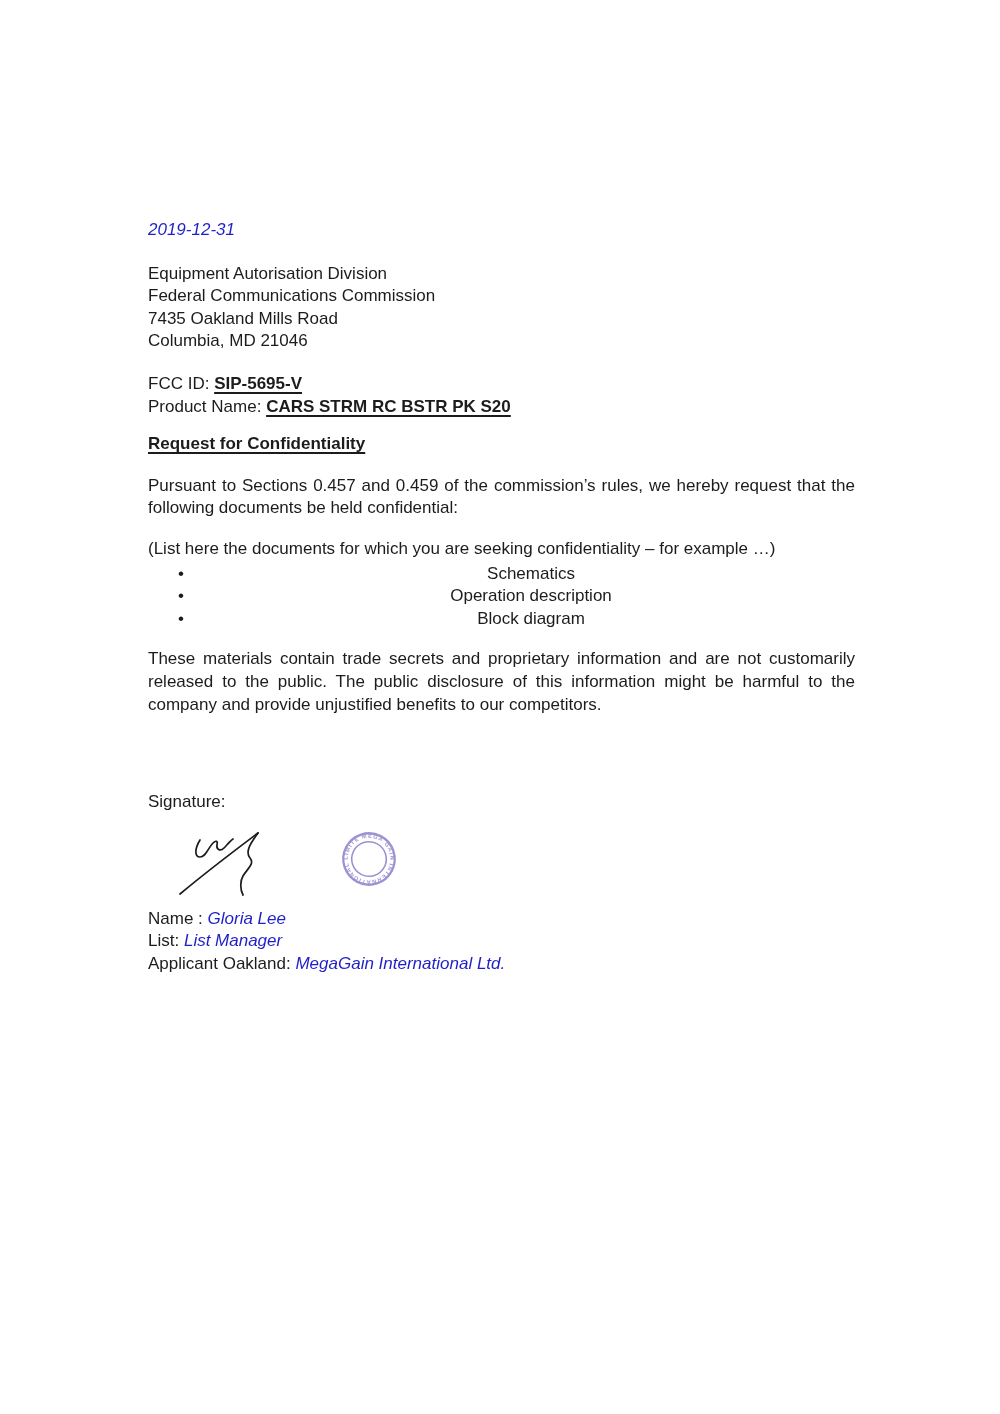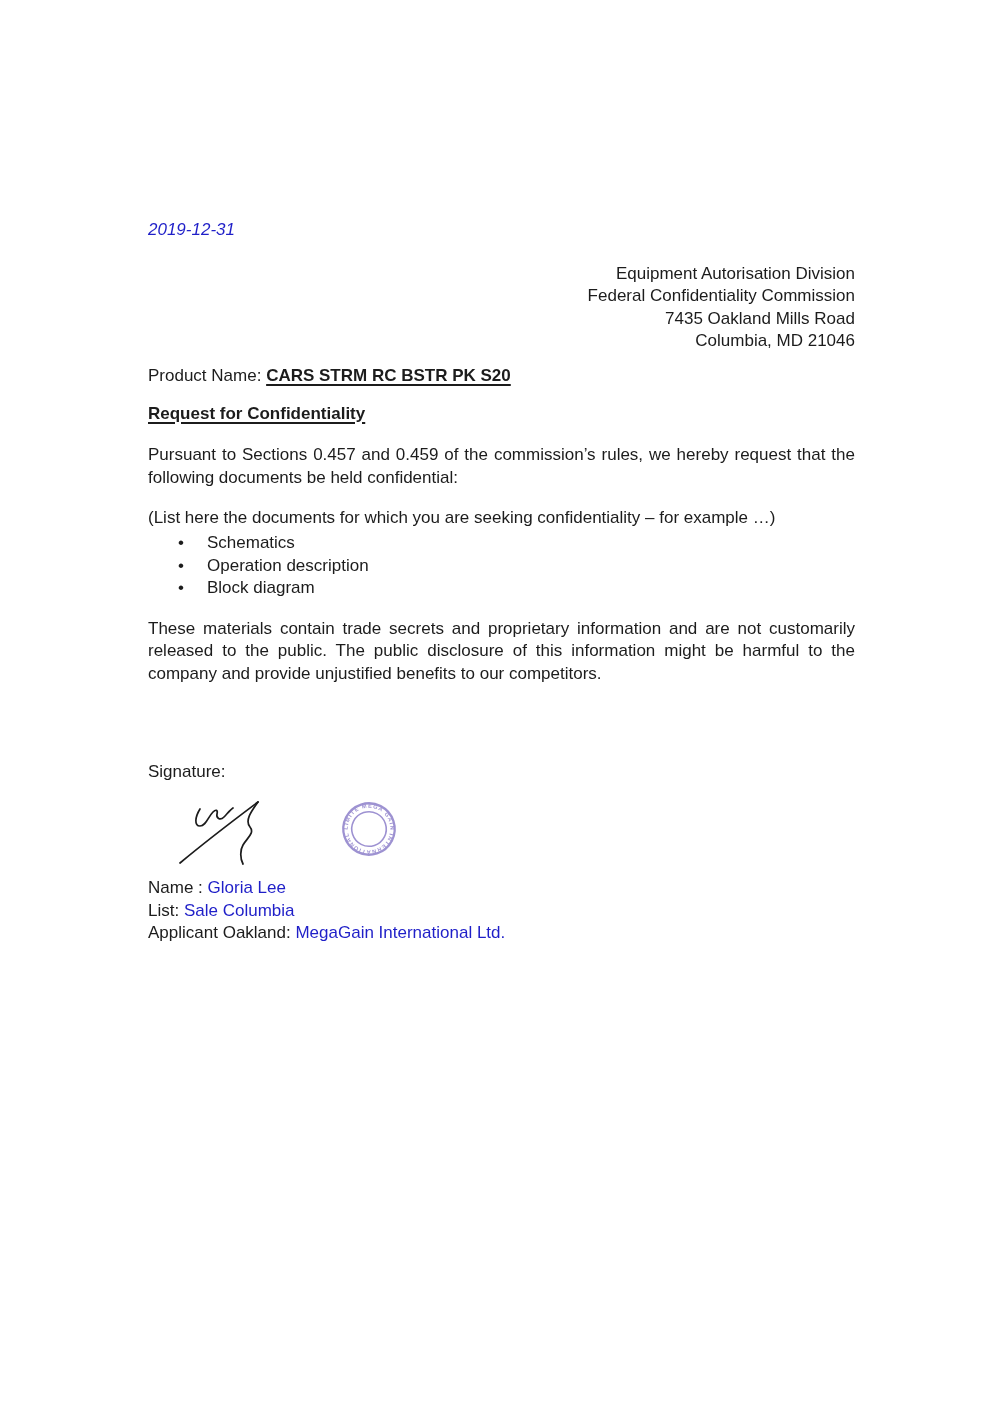--- a/index.html
+++ b/index.html
@@ -18,21 +18,21 @@
     color: var(--body-text, #1c1c1c);
     box-sizing: border-box;
     padding: 219px 145px 0 148px;
     overflow: hidden;
   }
   .date-line {
     font-style: italic;
     color: var(--accent-blue, #1f1fc8);
     margin: 0 0 21px 0;
   }
-  .recipient-block { margin: 0 0 12px 0; text-align: right; }
+  .recipient-block { margin: 0 0 20px 0; }
   .fcc-block { margin: 0 0 15px 0; }
   .bold-underline {
     font-weight: 700;
     text-decoration: underline;
     text-decoration-thickness: 2px;
     text-underline-offset: 3px;
   }
   .doc-heading {
     font-weight: 700;
     text-decoration: underline;
@@ -42,20 +42,21 @@
   }
   .para-justify {
     text-align: justify;
     margin: 0 0 18px 0;
   }
   .list-intro { margin: 0 0 2px 0; }
   ul.doc-bullets {
     margin: 0 0 18px 0;
     padding: 0;
     list-style: none;
+    text-align: center;
   }
   ul.doc-bullets li {
     position: relative;
     padding-left: 59px;
   }
   ul.doc-bullets li::before {
     content: "\2022";
     position: absolute;
     left: 30px;
     top: 0;
@@ -66,39 +67,44 @@
     display: flex;
     align-items: flex-end;
     margin: 12px 0 10px 28px;
     height: 72px;
   }
   .sig-scribble { width: 92px; height: 70px; }
   .stamp-wrap { margin-left: 70px; }
   .stamp-svg { width: 62px; height: 64px; }
   .signer-block { margin: 0; }
   .blue-italic {
+    font-style: italic;
     color: var(--accent-blue, #1f1fc8);
     text-align: center;
   }
 </style>
 </head>
 <body>
 
 <div class="page" style="--accent-blue: #1f1fc8; --body-text: #1c1c1c;">
 
   <div class="date-line">2019-12-31</div>
 
   <div class="recipient-block">
     <div>Equipment Autorisation Division</div>
-    <div>Federal Confidentiality Commission</div>
+    <div>Federal Communications Commission</div>
     <div>7435 Oakland Mills Road</div>
     <div>Columbia, MD 21046</div>
   </div>
 
   <div class="fcc-block">
+    <div>
+      <span>FCC ID:</span>
+      <span class="bold-underline">SIP-5695-V</span>
+    </div>
     <div>
       <span>Product Name:</span>
       <span class="bold-underline">CARS STRM RC BSTR PK S20</span>
     </div>
   </div>
 
   <div class="doc-heading">Request for Confidentiality</div>
 
   <div class="para-justify">Pursuant to Sections 0.457 and 0.459 of the commission’s rules, we hereby request that the following documents be held confidential:</div>
 
@@ -134,21 +140,21 @@
     </div>
   </div>
 
   <div class="signer-block">
     <div>
       <span>Name :</span>
       <span class="blue-italic">Gloria Lee</span>
     </div>
     <div>
       <span>List:</span>
-      <span class="blue-italic">Sale Columbia</span>
+      <span class="blue-italic">List Manager</span>
     </div>
     <div>
       <span>Applicant Oakland:</span>
       <span class="blue-italic">MegaGain International Ltd.</span>
     </div>
   </div>
 
 </div>
 
 </body></html>

